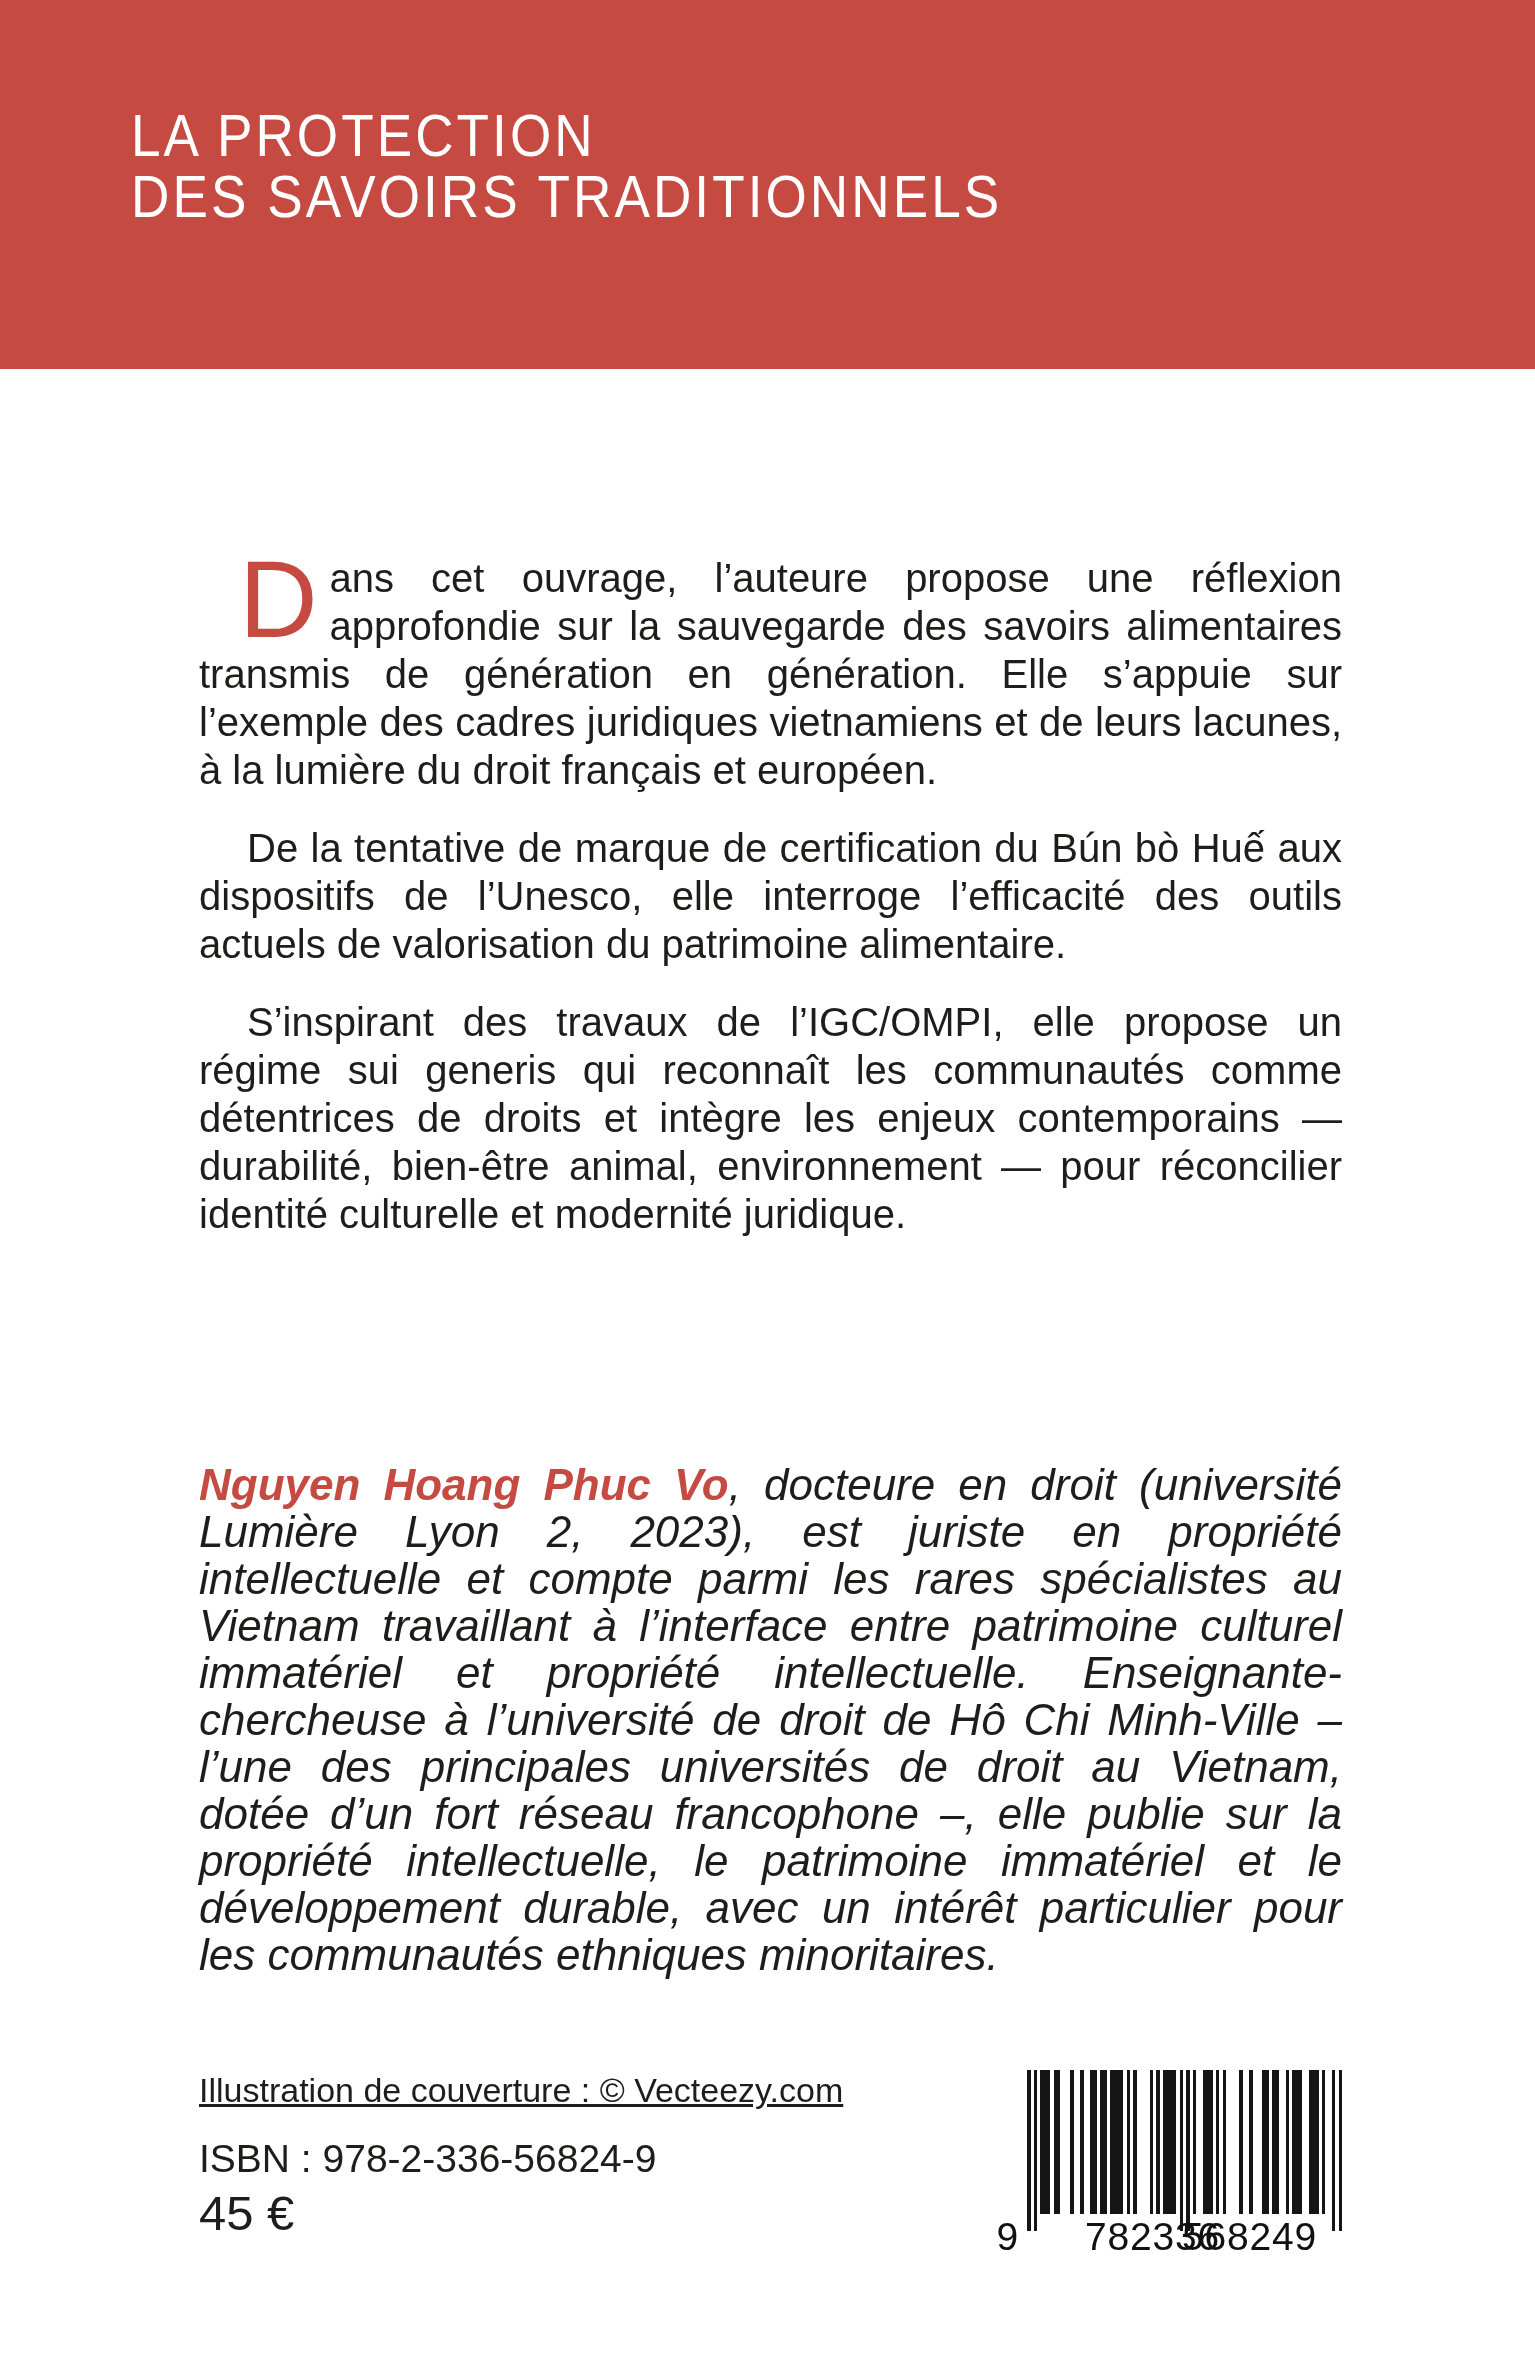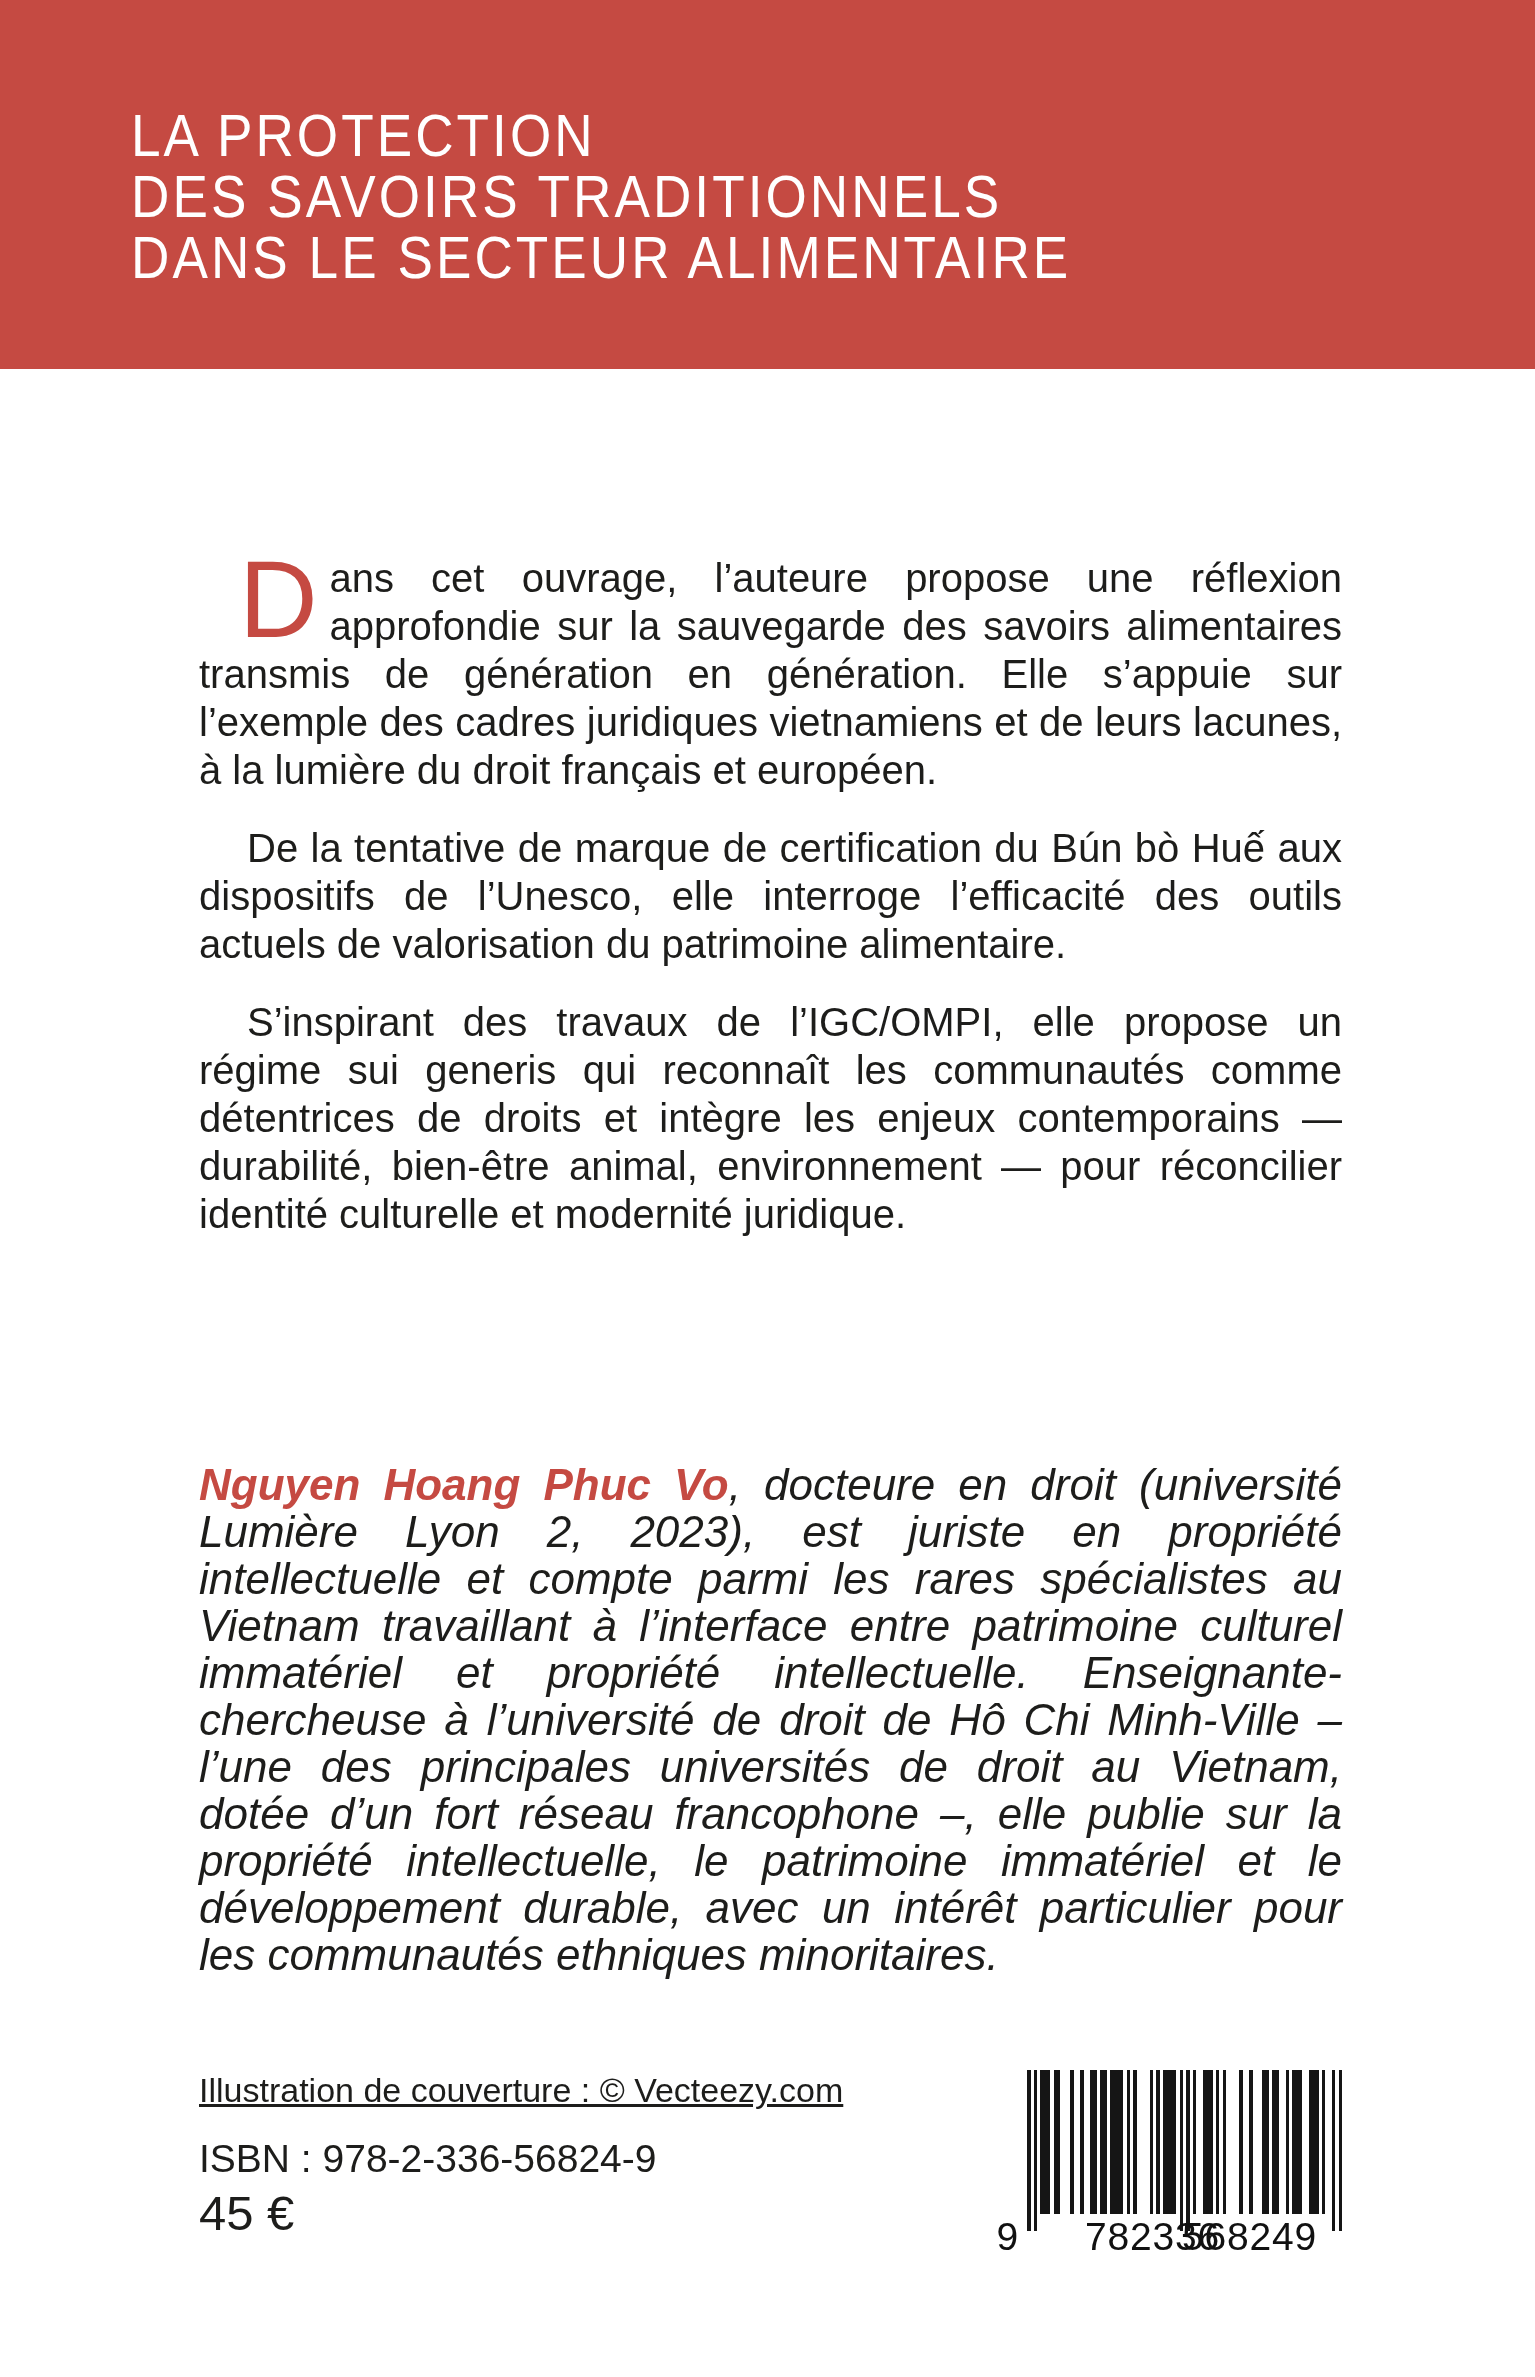--- a/index.html
+++ b/index.html
@@ -69,21 +69,20 @@
 </style>
 </head>
 <body>
 
 <div>
 
   <header class="band">
     <h1 class="title">
       <span class="tline"><span>LA PROTECTION</span></span>
       <span class="tline"><span>DES SAVOIRS TRADITIONNELS</span></span>
-      <span class="tline"><span>DANS LE SECTEUR ALIMENTAIRE</span></span>
     </h1>
   </header>
 
   <main class="synopsis">
     <p><span class="dropcap">D</span><span>ans cet ouvrage, l’auteure propose une réflexion approfondie sur la sauvegarde des savoirs alimentaires transmis de génération en génération. Elle s’appuie sur l’exemple des cadres juridiques vietnamiens et de leurs lacunes, à la lumière du droit français et européen.</span></p>
     <p class="indent">De la tentative de marque de certification du Bún bò Huế aux dispositifs de l’Unesco, elle interroge l’efficacité des outils actuels de valorisation du patrimoine alimentaire.</p>
     <p class="indent">S’inspirant des travaux de l’IGC/OMPI, elle propose un régime sui generis qui reconnaît les communautés comme détentrices de droits et intègre les enjeux contemporains — durabilité, bien-être animal, environnement — pour réconcilier identité culturelle et modernité juridique.</p>
   </main>
 
   <section class="bio">

